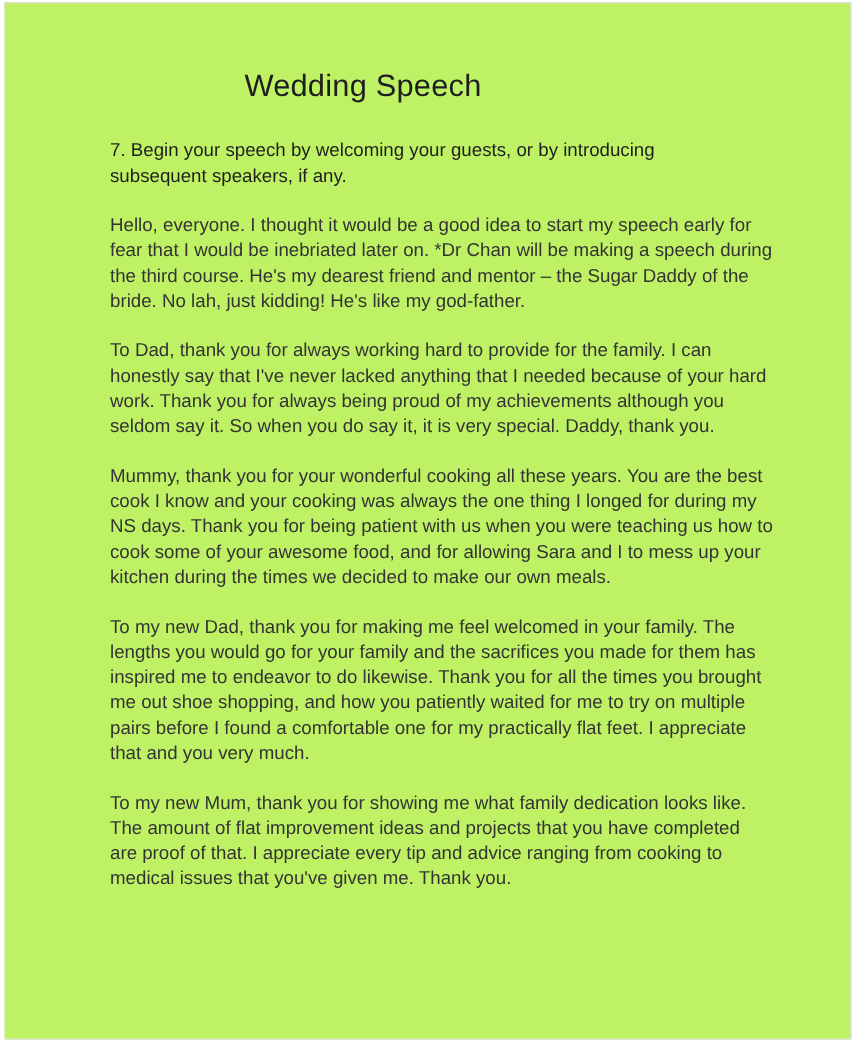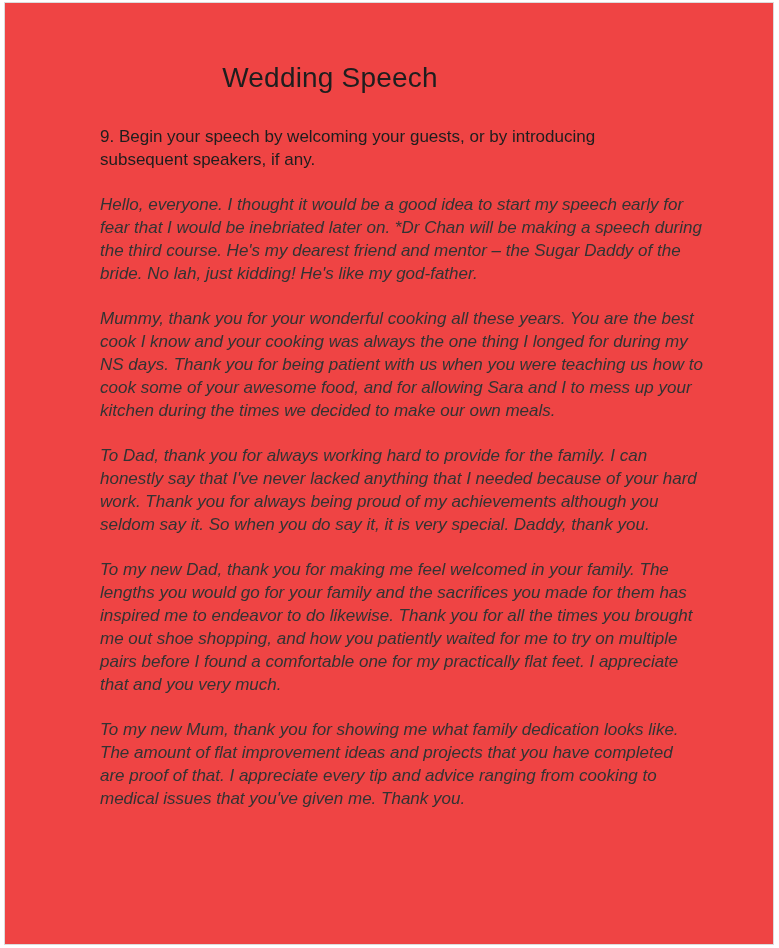--- a/index.html
+++ b/index.html
@@ -14,21 +14,21 @@
     background: #ffffff;
     overflow: hidden;
     font-family: "Liberation Sans", sans-serif;
   }
   .page {
     position: absolute;
     left: 4px;
     top: 2px;
     right: 5px;
     bottom: 3px;
-    background: #ef4444;
+    background: #bef264;
     border: 1px solid #dcdcdc;
     box-sizing: border-box;
   }
   .doc-title {
     margin: 58px 0 30px 0;
     width: 650px;
     text-align: center;
     font-size: 28px;
     line-height: 34px;
     font-weight: 400;
@@ -41,50 +41,49 @@
     font-size: 17px;
     line-height: 23px;
     white-space: pre-line;
   }
   .para.instruction {
     color: #1e1e1e;
     font-style: normal;
   }
   .para.example {
     color: #333333;
-    font-style: italic;
   }
 </style>
 </head>
 <body>
 
 <div class="viewport">
   <div class="page">
 
     <h1 class="doc-title">Wedding Speech</h1>
 
-    <p class="para instruction">9. Begin your speech by welcoming your guests, or by introducing
+    <p class="para instruction">7. Begin your speech by welcoming your guests, or by introducing
 subsequent speakers, if any.</p>
 
     <p class="para example">Hello, everyone. I thought it would be a good idea to start my speech early for
 fear that I would be inebriated later on. *Dr Chan will be making a speech during
 the third course. He's my dearest friend and mentor – the Sugar Daddy of the
 bride. No lah, just kidding! He's like my god-father.</p>
 
 
+    <p class="para example">To Dad, thank you for always working hard to provide for the family. I can
+honestly say that I've never lacked anything that I needed because of your hard
+work. Thank you for always being proud of my achievements although you
+seldom say it. So when you do say it, it is very special. Daddy, thank you.</p>
+
     <p class="para example">Mummy, thank you for your wonderful cooking all these years. You are the best
 cook I know and your cooking was always the one thing I longed for during my
 NS days. Thank you for being patient with us when you were teaching us how to
 cook some of your awesome food, and for allowing Sara and I to mess up your
 kitchen during the times we decided to make our own meals.</p>
-
-    <p class="para example">To Dad, thank you for always working hard to provide for the family. I can
-honestly say that I've never lacked anything that I needed because of your hard
-work. Thank you for always being proud of my achievements although you
-seldom say it. So when you do say it, it is very special. Daddy, thank you.</p>
 
     <p class="para example">To my new Dad, thank you for making me feel welcomed in your family. The
 lengths you would go for your family and the sacrifices you made for them has
 inspired me to endeavor to do likewise. Thank you for all the times you brought
 me out shoe shopping, and how you patiently waited for me to try on multiple
 pairs before I found a comfortable one for my practically flat feet. I appreciate
 that and you very much.</p>
 
     <p class="para example">To my new Mum, thank you for showing me what family dedication looks like.
 The amount of flat improvement ideas and projects that you have completed

